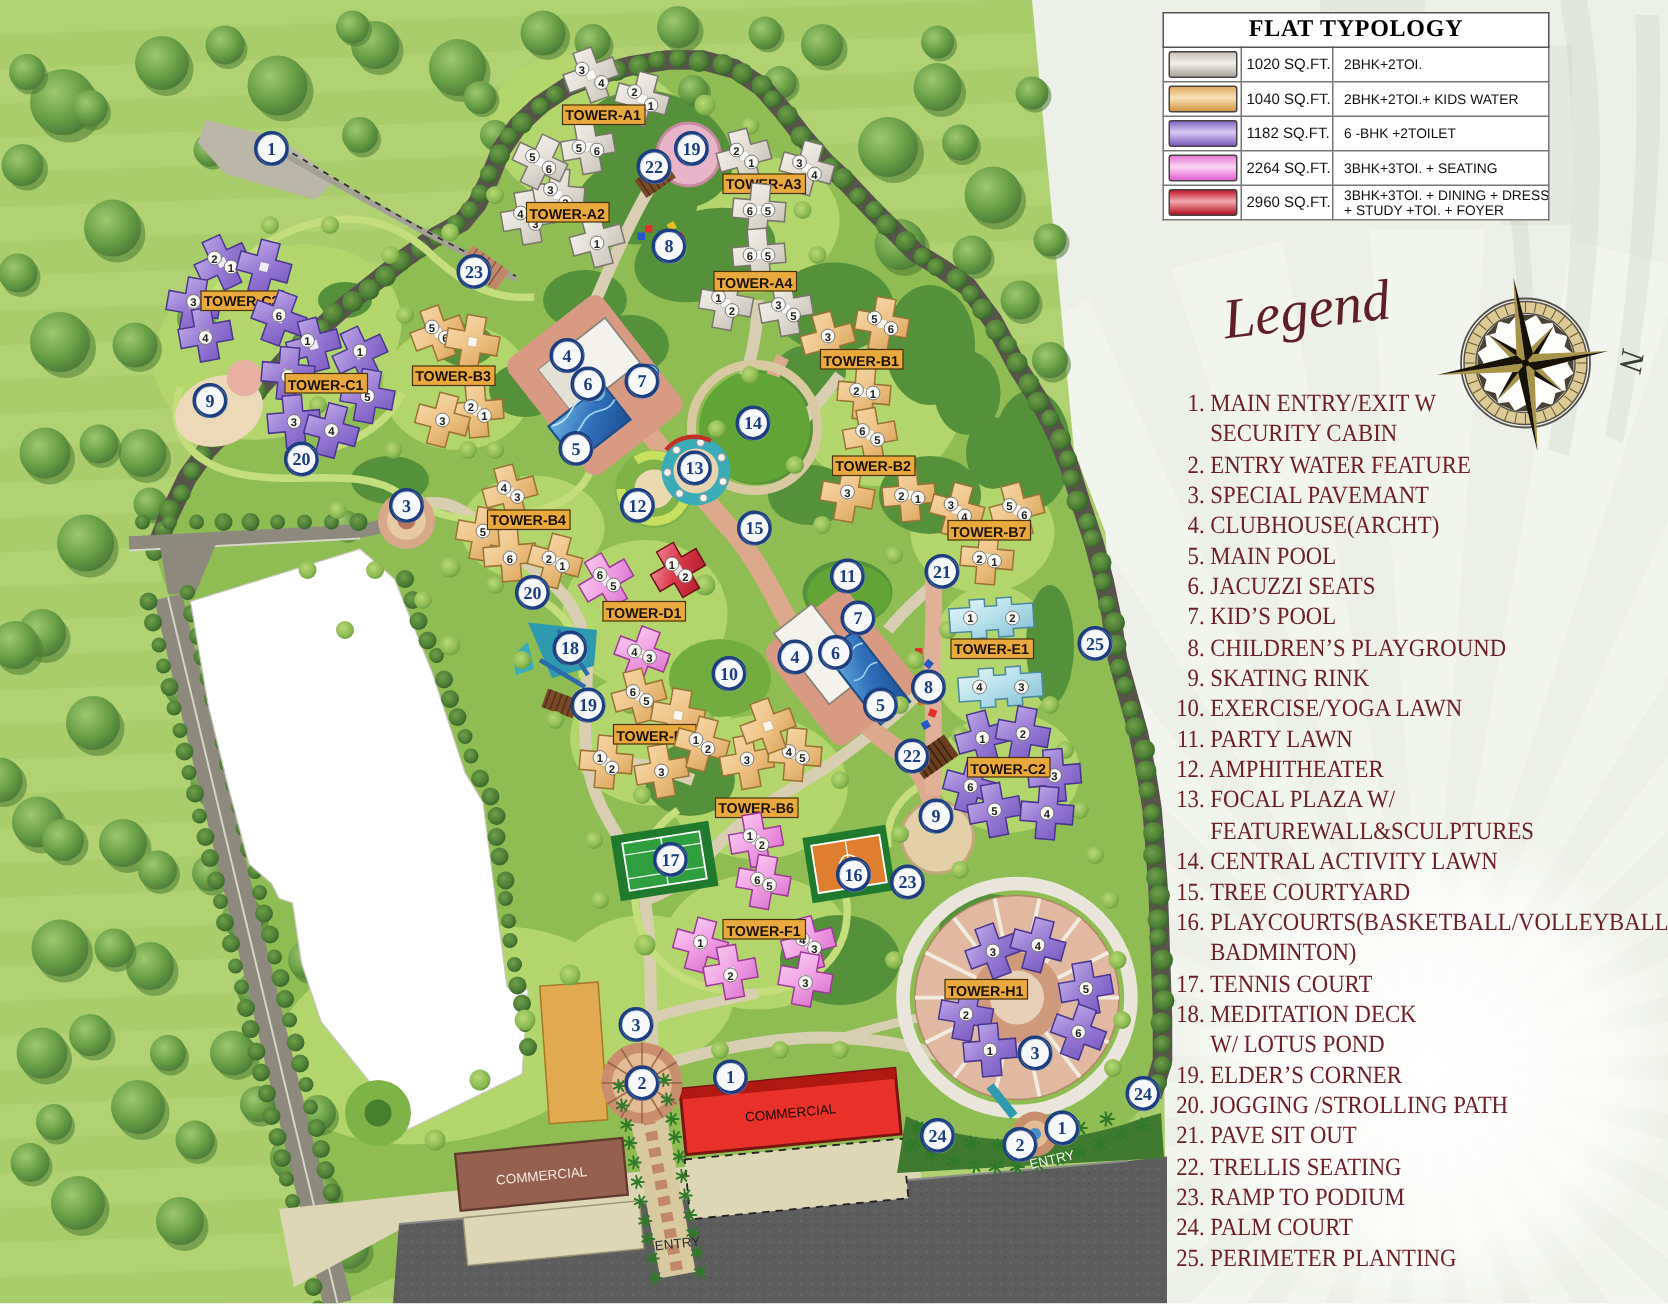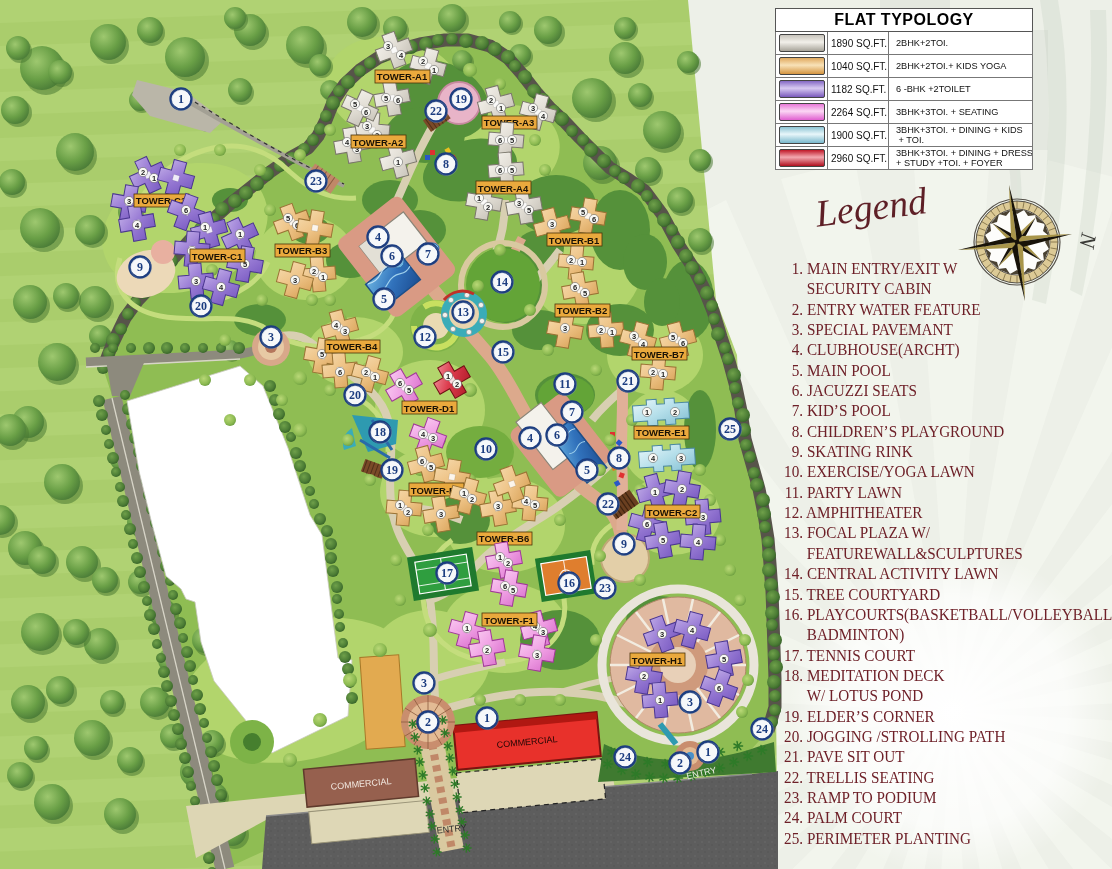--- a/index.html
+++ b/index.html
@@ -1,20 +1,20 @@
 <!DOCTYPE html>
 <html><head><meta charset="utf-8">
 <style>
 html,body{margin:0;padding:0;}
 #page{position:relative;width:1112px;height:869px;overflow:hidden;background:#fff;font-family:"Liberation Sans",sans-serif;}
 #page svg.map{position:absolute;left:0;top:0;}
 .ftbl{position:absolute;left:775px;top:8px;width:257px;background:#fff;}
 .ftbl table{border-collapse:collapse;width:257px;table-layout:fixed;}
 .ftbl tr{height:23px;}
-.ftbl th{border:1px solid #555;font-size:16px;font-weight:bold;color:#000;padding:0;text-align:center;height:21px;letter-spacing:0.5px;font-family:Liberation Sans, sans-serif;}
+.ftbl th{border:1px solid #555;font-size:16px;font-weight:bold;color:#000;padding:0;text-align:center;height:21px;letter-spacing:0.5px;font-family:Liberation Serif, serif;}
 .ftbl td{border:1px solid #777;font-size:10px;color:#111;padding:0;height:21.5px;overflow:hidden;}
 .ftbl .c1{width:50px;text-align:center;}
 .ftbl .c2{font-size:10px;padding-left:3px;white-space:nowrap;}
 .ftbl .c3{font-size:9.2px;padding-left:7px;line-height:10.5px;white-space:nowrap;margin-left:30px;}
 .sw{width:44px;height:16px;margin:0 auto;border:1px solid #444;border-radius:2px;}
 .swA{background:linear-gradient(180deg,#c8c4bc,#f2f0ea 45%,#a8a49a);}
 .swB{background:linear-gradient(180deg,#e0a95f,#f8e2b8 45%,#d49440);}
 .swC{background:linear-gradient(180deg,#8468c4,#d8caf2 45%,#7a5abc);}
 .swP{background:linear-gradient(180deg,#e878d8,#fbd6f4 45%,#e060d0);}
 .swE{background:linear-gradient(180deg,#8cc4d4,#e8f6fa 45%,#7ab8cc);}
@@ -1828,50 +1828,43 @@
           <col style="width:144px">
         </colgroup>
 <tbody>
           <tr>
             <th colspan="3">FLAT TYPOLOGY</th>
           </tr>
 <tr>
             <td class="c1">
               <div class="sw swA"></div>
             </td>
-            <td class="c2">1890 SQ.FT.</td>
+            <td class="c2">1020 SQ.FT.</td>
             <td class="c3">2BHK+2TOI.</td>
           </tr>
           <tr>
             <td class="c1">
               <div class="sw swB"></div>
             </td>
             <td class="c2">1040 SQ.FT.</td>
-            <td class="c3">2BHK+2TOI.+ KIDS YOGA</td>
+            <td class="c3">2BHK+2TOI.+ KIDS WATER</td>
           </tr>
           <tr>
             <td class="c1">
               <div class="sw swC"></div>
             </td>
             <td class="c2">1182 SQ.FT.</td>
             <td class="c3">6 -BHK +2TOILET</td>
           </tr>
           <tr>
             <td class="c1">
               <div class="sw swP"></div>
             </td>
             <td class="c2">2264 SQ.FT.</td>
             <td class="c3">3BHK+3TOI. + SEATING</td>
-          </tr>
-          <tr>
-            <td class="c1">
-              <div class="sw swE"></div>
-            </td>
-            <td class="c2">1900 SQ.FT.</td>
-            <td class="c3">3BHK+3TOI. + DINING + KIDS<br>&nbsp;+ TOI.</td>
           </tr>
           <tr>
             <td class="c1">
               <div class="sw swR"></div>
             </td>
             <td class="c2">2960 SQ.FT.</td>
             <td class="c3">3BHK+3TOI. + DINING + DRESS<br>+ STUDY +TOI. + FOYER</td>
           </tr>
 </tbody>
       </table>

